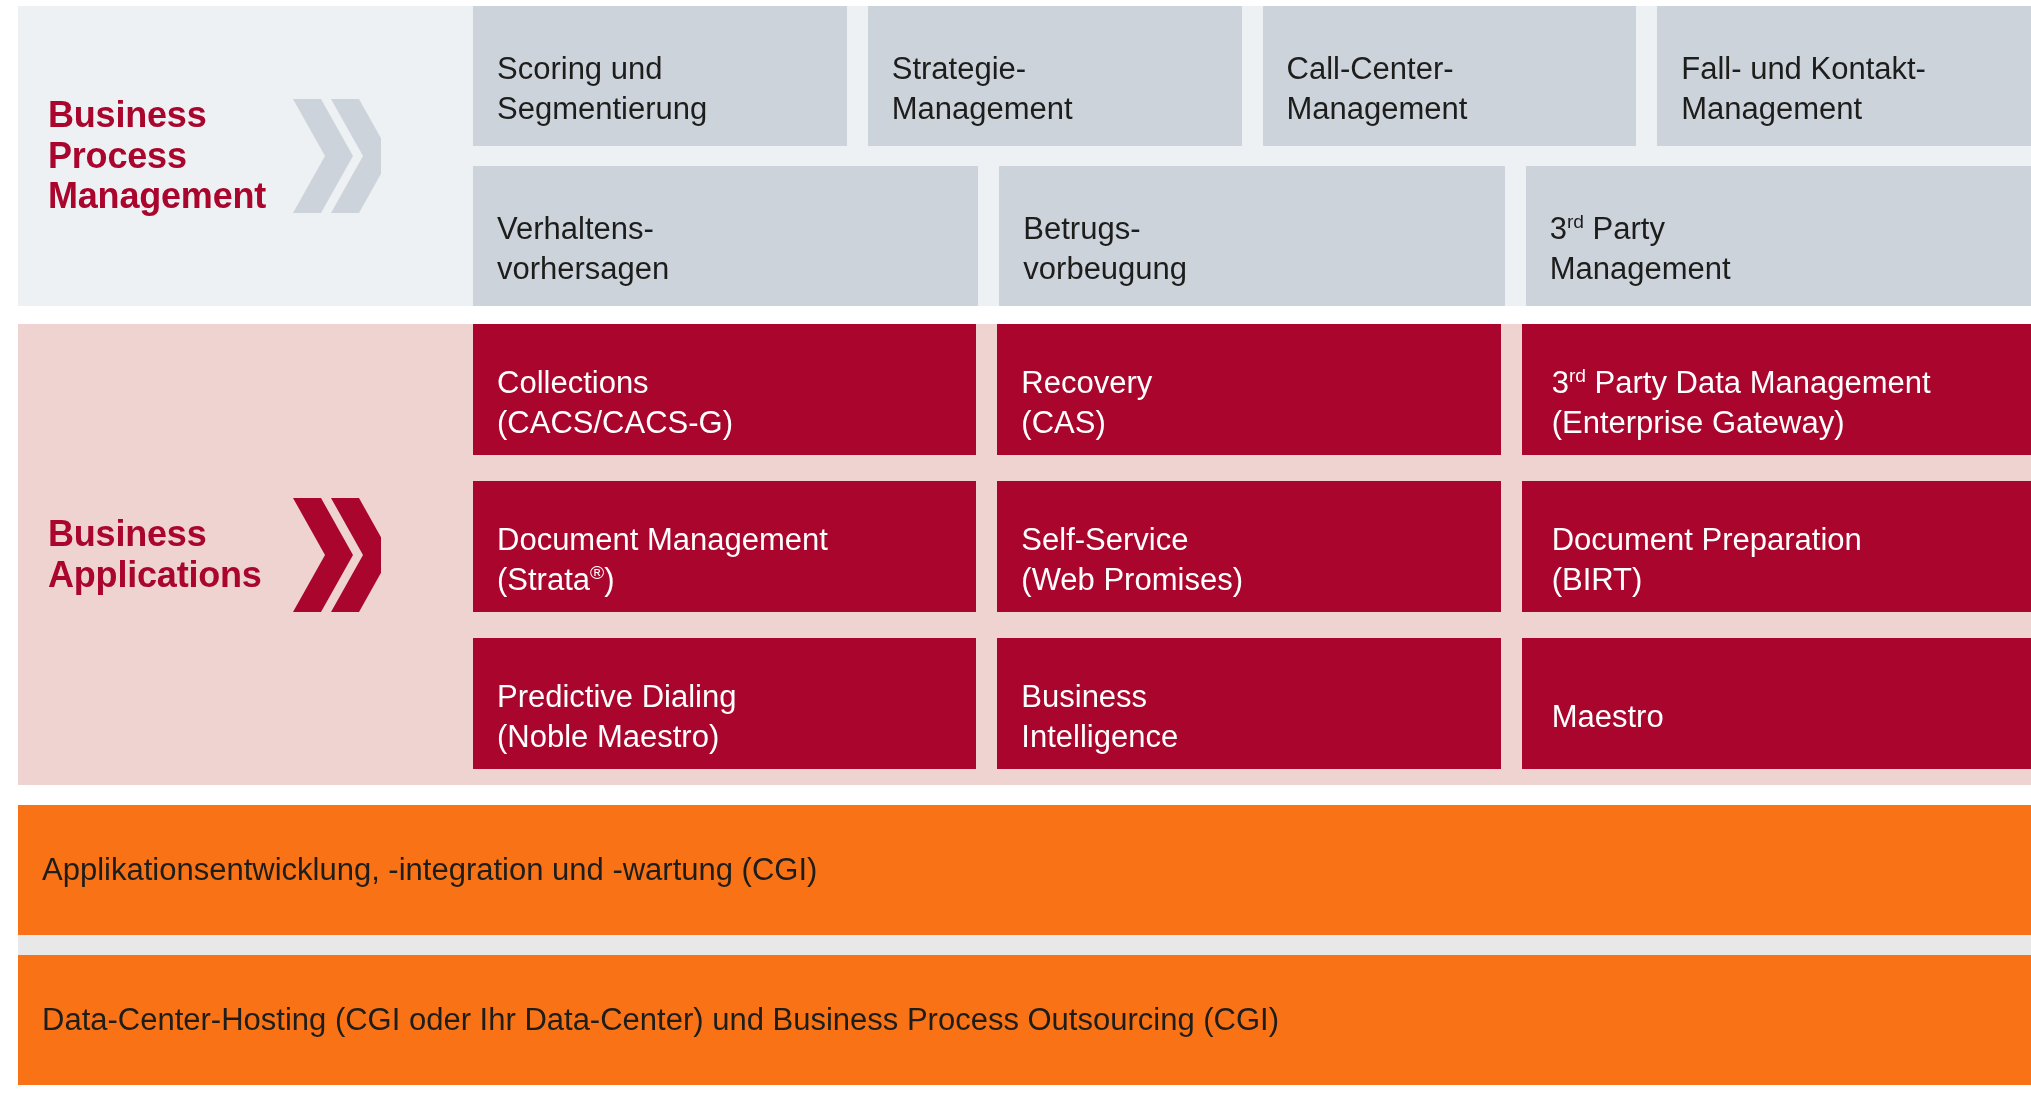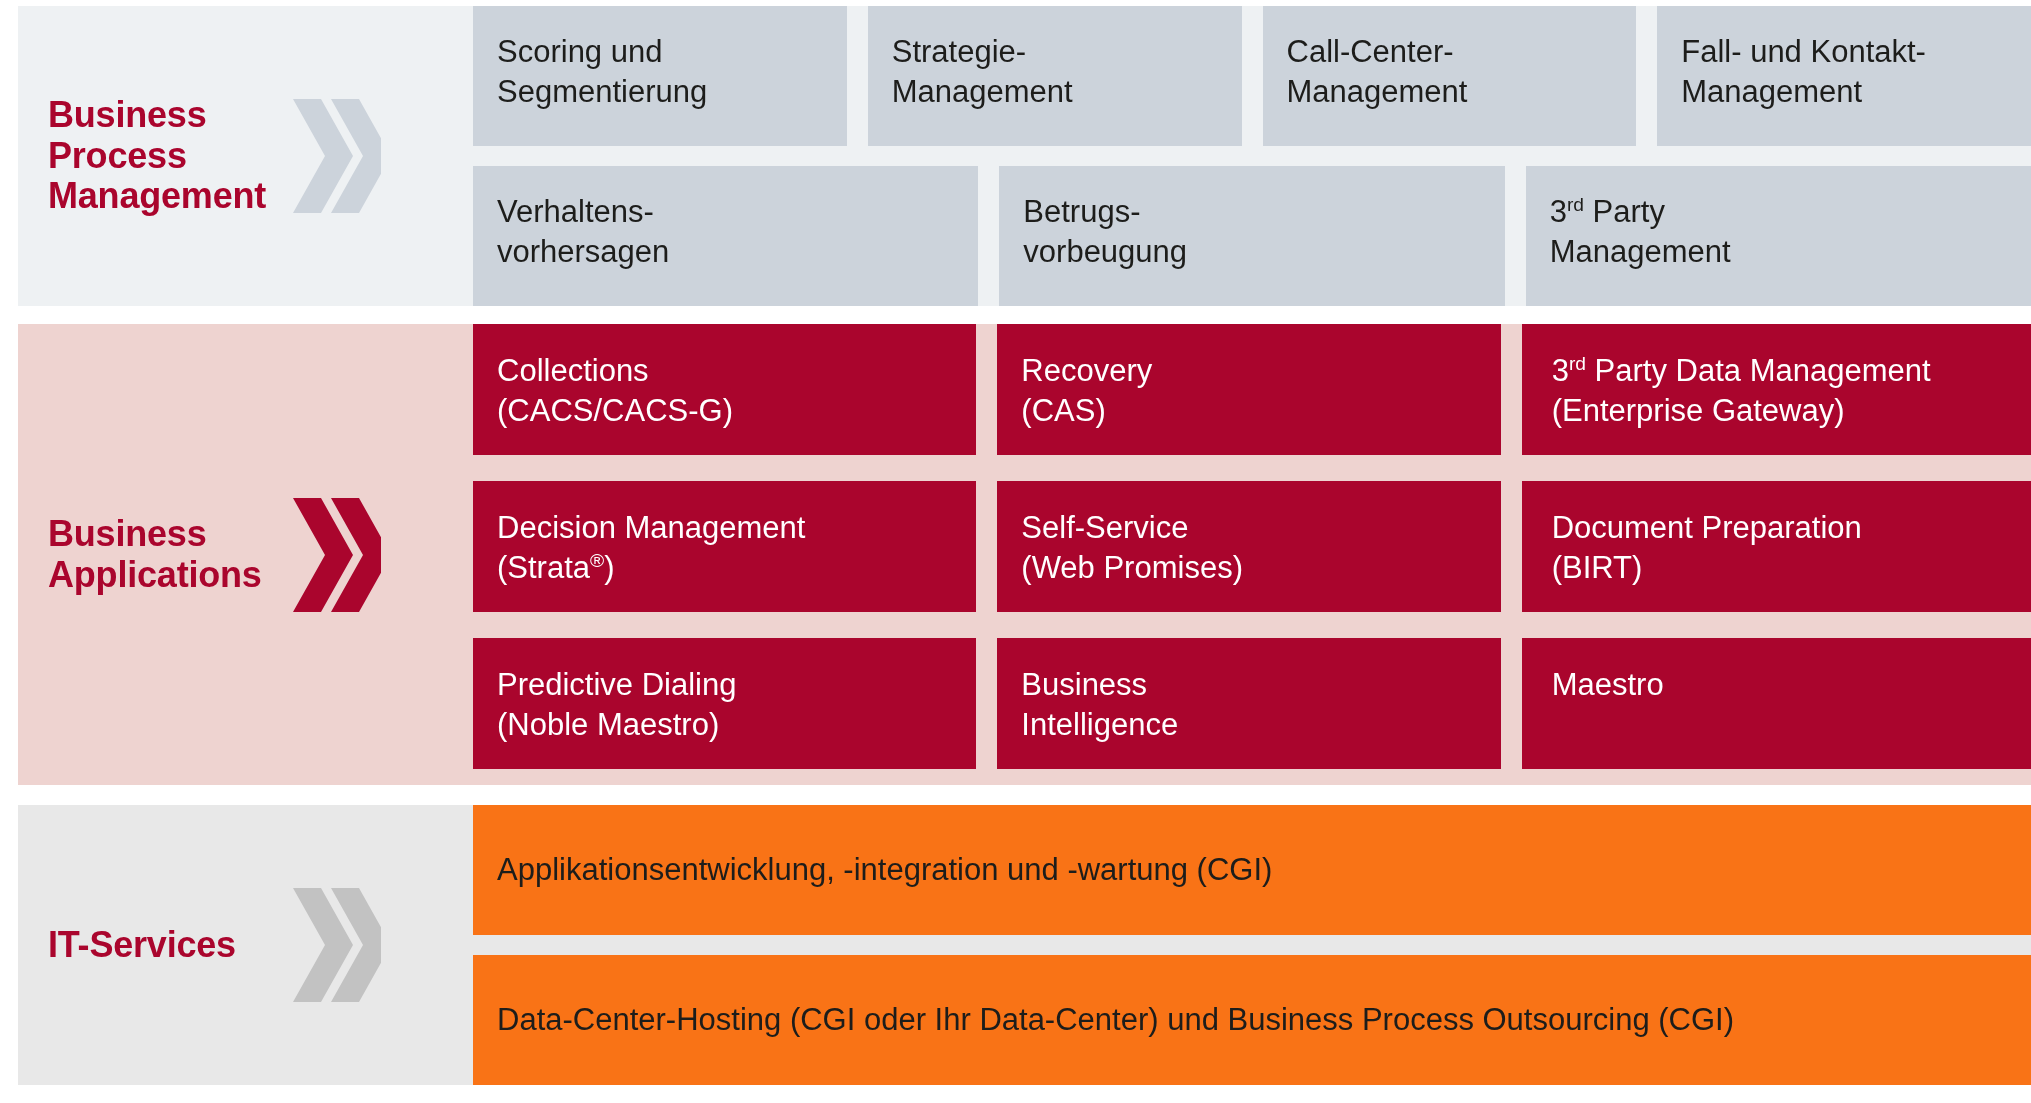--- a/index.html
+++ b/index.html
@@ -88,21 +88,21 @@
     display: flex;
     flex-direction: column;
   }
   .grid-row {
     display: flex;
     flex: 1 1 0;
   }
   .cell {
     box-sizing: border-box;
     display: flex;
-    align-items: flex-start;
+    align-items: center;
     font-size: 31px;
     line-height: 1.30;
     white-space: pre-line;
     overflow: hidden;
   }
 
   
   .band-bpm .grid { padding: 0; }
   .band-bpm .grid-row { margin-bottom: 20px; }
   .band-bpm .grid-row:last-child { margin-bottom: 0; }
@@ -188,42 +188,33 @@
         </svg>
       </span>
     </div>
     <div class="grid">
       <div class="grid-row">
         <div class="cell"><span><span>Collections</span><br><span>(CACS/CACS-G)</span></span></div>
         <div class="cell"><span><span>Recovery</span><br><span>(CAS)</span></span></div>
         <div class="cell"><span><span>3</span><sup>rd</sup><span> Party Data Management</span><br><span>(Enterprise Gateway)</span></span></div>
       </div>
       <div class="grid-row">
-        <div class="cell"><span><span>Decision Management</span><br><span>(Strata</span><sup>®</sup><span>)</span></span></div>
+        <div class="cell"><span><span>Document Management</span><br><span>(Strata</span><sup>®</sup><span>)</span></span></div>
         <div class="cell"><span><span>Self-Service</span><br><span>(Web Promises)</span></span></div>
         <div class="cell"><span><span>Document Preparation</span><br><span>(BIRT)</span></span></div>
       </div>
       <div class="grid-row">
         <div class="cell"><span><span>Predictive Dialing</span><br><span>(Noble Maestro)</span></span></div>
         <div class="cell"><span><span>Business</span><br><span>Intelligence</span></span></div>
         <div class="cell"><span><span>Maestro</span></span></div>
       </div>
     </div>
   </div>
 
   <div class="band band-it">
-    <div class="label-col">
-      <div class="band-label">IT-Services</div>
-      <span class="chevron">
-        <svg viewBox="0 0 90 118" xmlns="http://www.w3.org/2000/svg" aria-hidden="true">
-          <path d="M2 2 H30 L62 59 L30 116 H2 L34 59 Z" fill="#c2c2c2"></path>
-          <path d="M40 2 H68 L100 59 L68 116 H40 L72 59 Z" fill="#c2c2c2"></path>
-        </svg>
-      </span>
-    </div>
     <div class="grid">
       <div class="grid-row">
         <div class="cell"><span>Applikationsentwicklung, -integration und -wartung (CGI)</span></div>
       </div>
       <div class="grid-row">
         <div class="cell"><span>Data-Center-Hosting (CGI oder Ihr Data-Center) und Business Process Outsourcing (CGI)</span></div>
       </div>
     </div>
   </div>
 

